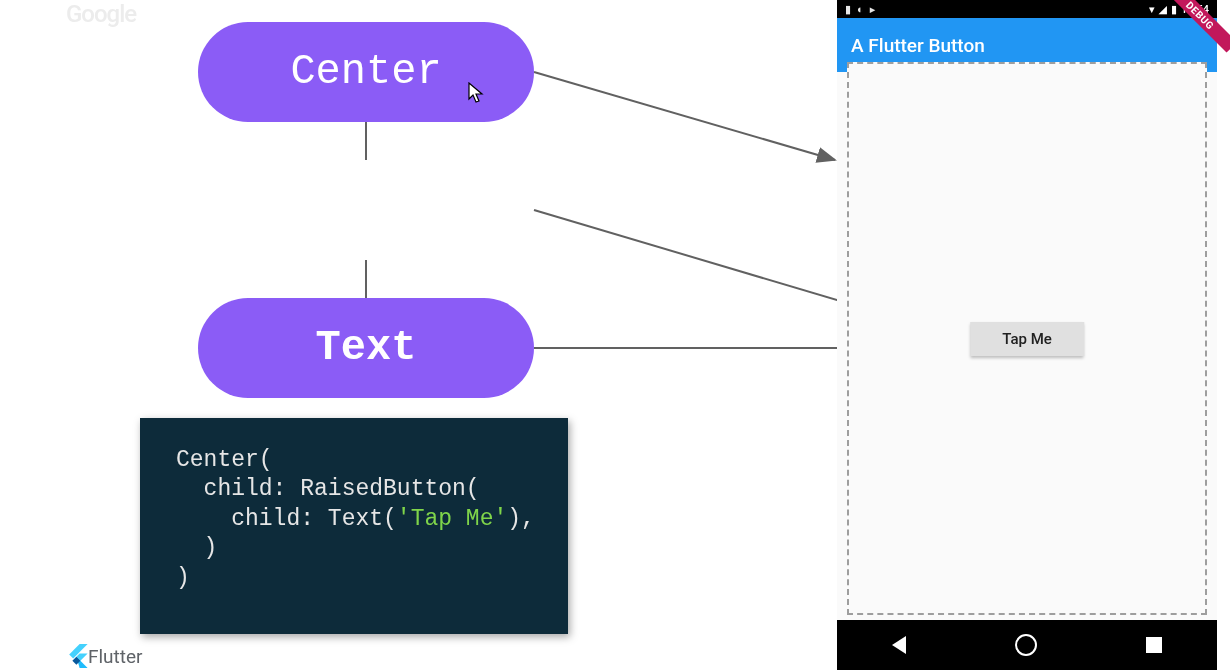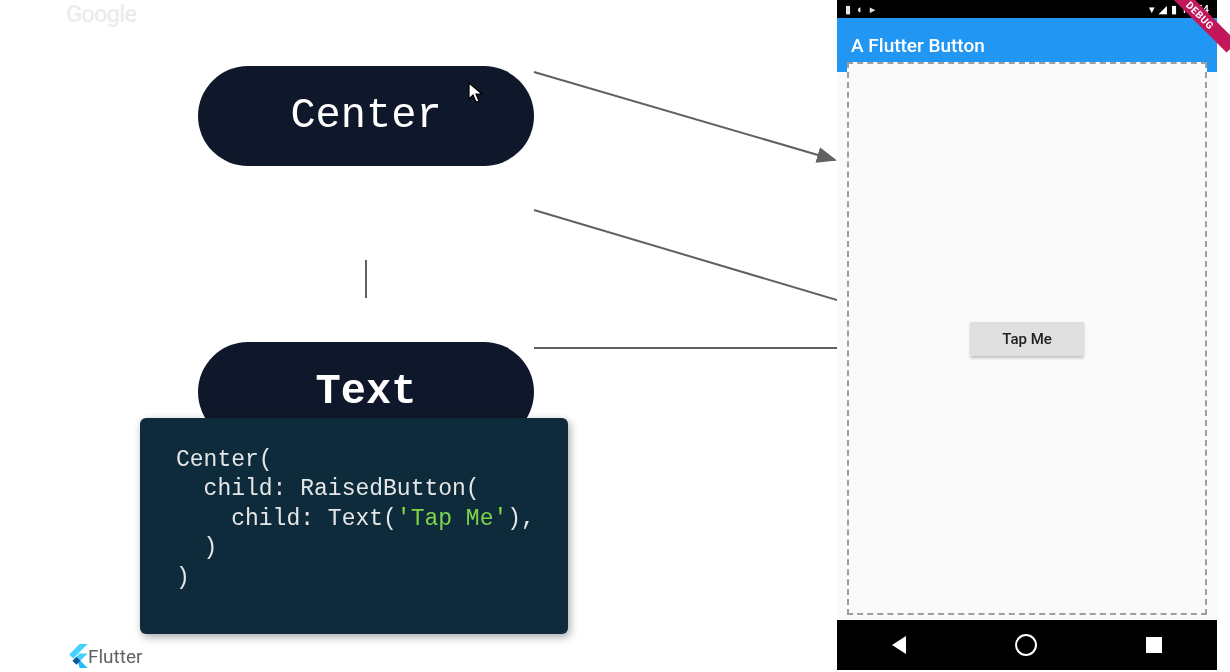--- a/index.html
+++ b/index.html
@@ -27,29 +27,28 @@
     letter-spacing: -1px;
     color: #ececec;
     user-select: none;
   }
 
   
   .node {
     position: absolute;
     width: 336px;
     height: 100px;
-    background: #0f172a;
+    background: #8b5cf6;
     border-radius: 60px;
     color: #fff;
     font-family: "Courier New", Courier, monospace;
     font-size: 42px;
     display: flex;
     align-items: center;
     justify-content: center;
-    margin-top: 44px;
   }
   #node-center { top: 22px;  left: 198px; }
   #node-button { top: 160px; left: 198px; }
   #node-text   { top: 298px; left: 198px; font-weight: bold; }
 
   
   .cursor {
     position: absolute;
     top: 82px;
     left: 468px;
@@ -60,21 +59,21 @@
 
   
   .code-block {
     position: absolute;
     top: 418px;
     left: 140px;
     width: 428px;
     height: 216px;
     background: #0d2b3a;
     color: #e6e6e6;
-    border-radius: 6px;
+    border-radius: 0;
     box-shadow: 2px 3px 8px rgba(0,0,0,0.35);
     font-family: "Menlo", "Consolas", "Courier New", monospace;
     font-size: 23px;
     line-height: 1.28;
     padding: 28px 20px 20px 36px;
     box-sizing: border-box;
     white-space: pre;
   }
   .code-block .str { color: #7fd54a; }
 

